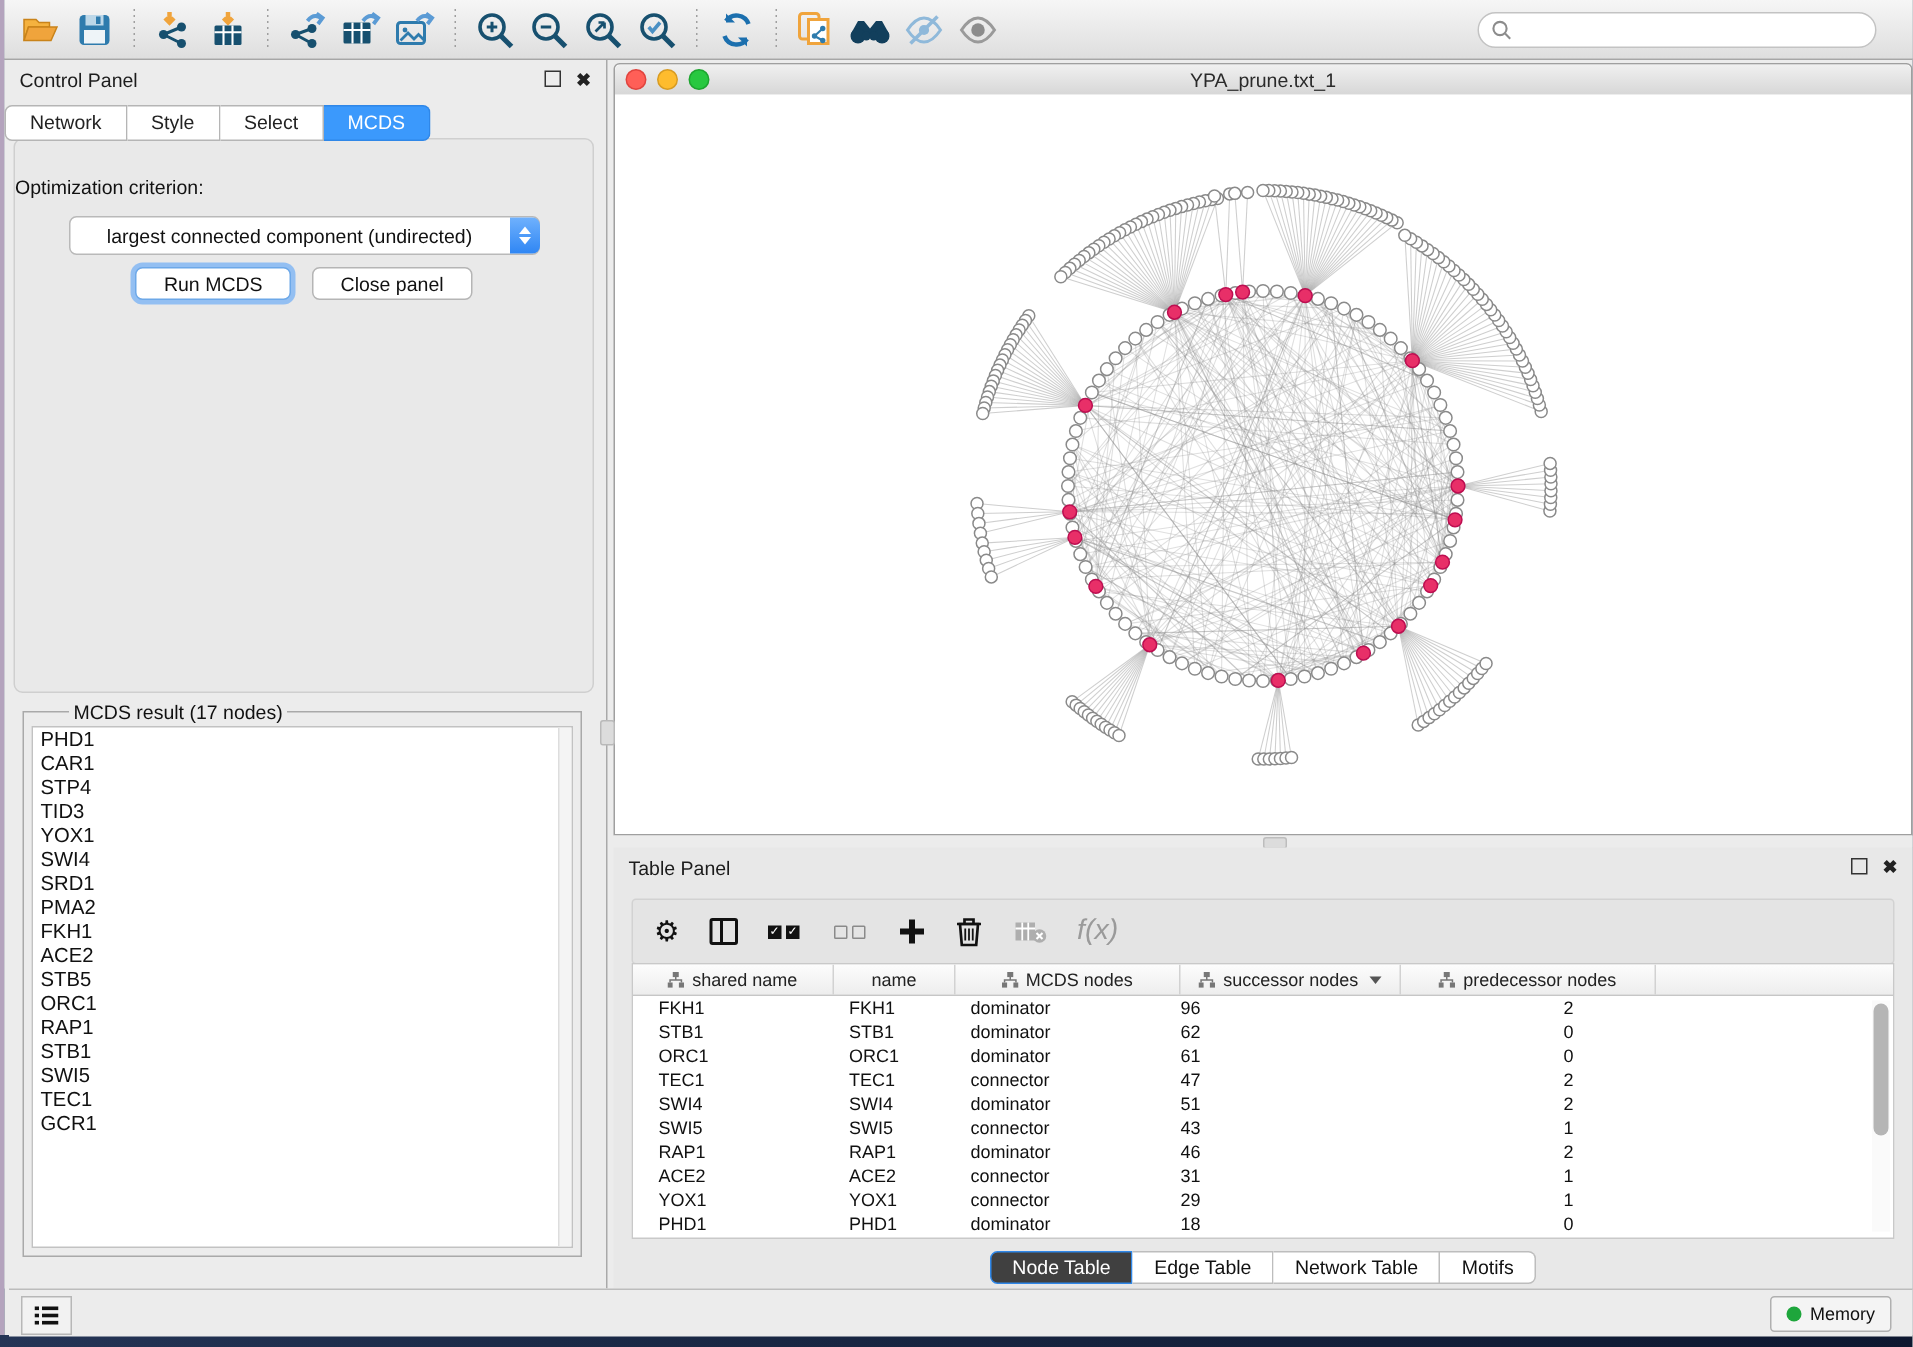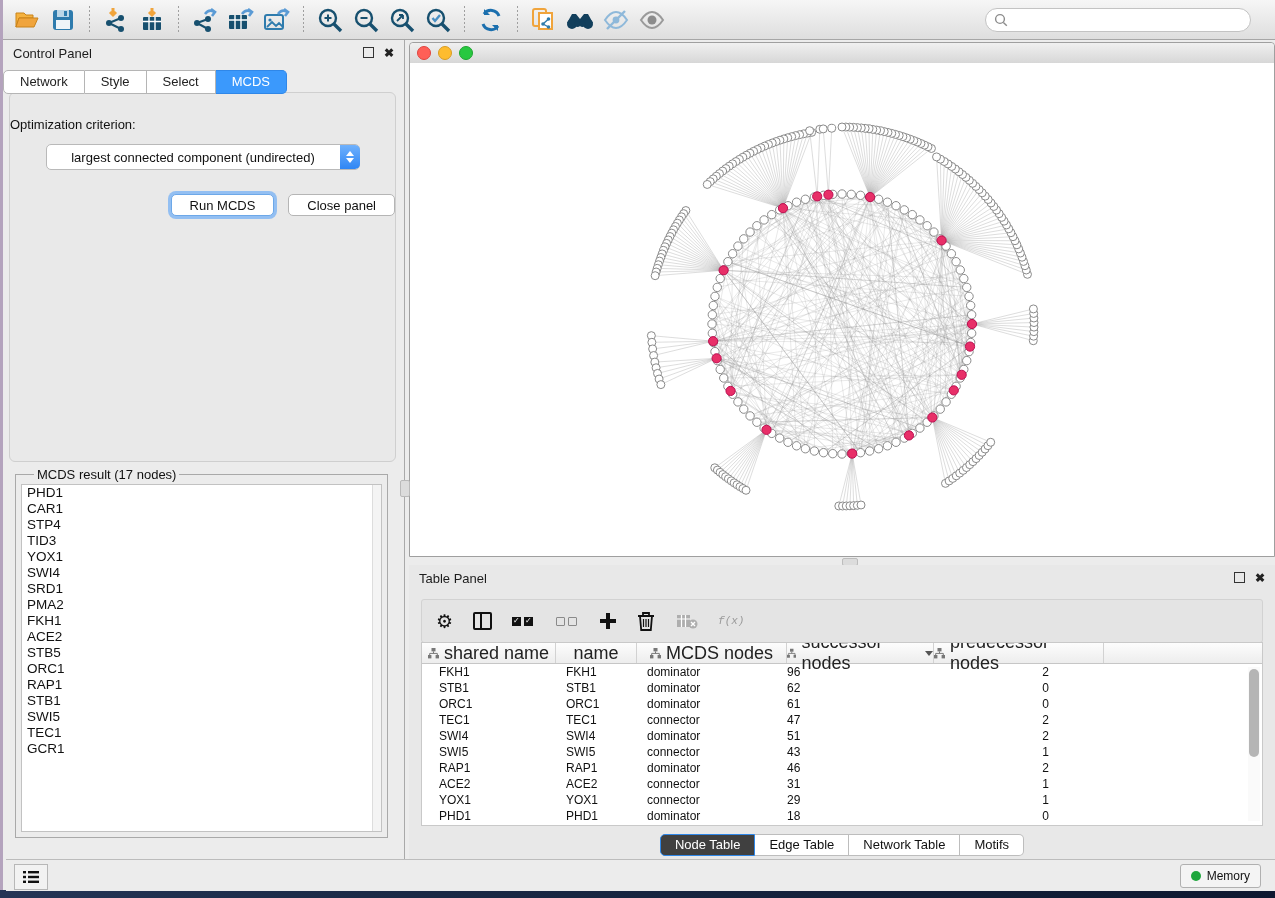--- a/index.html
+++ b/index.html
@@ -36,26 +36,26 @@
   #mcds-pane{position:absolute;left:6px;right:8px;top:52px;height:368px;background:#e9e9e9;
     border:1px solid #cfcfcf;border-radius:6px}
   #opt-label{margin-top:24px;font-size:13px;color:#111}
   #criterion{margin:12px auto 0;width:312px;height:24px;background:#fff;border:1px solid #b9b9b9;border-radius:5px;
     display:flex;align-items:center;font-size:13px;color:#111;position:relative}
   #criterion .val{flex:1;text-align:center}
   #criterion .stepper{width:20px;height:24px;margin-right:-1px;background:linear-gradient(#6fb1fd,#2f86f4);
     border-radius:0 5px 5px 0;display:flex;flex-direction:column;align-items:center;justify-content:center;color:#fff}
   .tri-up{width:0;height:0;border-left:4px solid transparent;border-right:4px solid transparent;border-bottom:5px solid #fff;margin:1px 0}
   .tri-dn{width:0;height:0;border-left:4px solid transparent;border-right:4px solid transparent;border-top:5px solid #fff;margin:1px 0}
-  #btn-row{display:flex;justify-content:flex-end;gap:14px;margin-top:24px}
+  #btn-row{display:flex;justify-content:center;gap:14px;margin-top:8px}
   .mac-btn{height:22px;padding:0 18px;background:#fff;border:1px solid #b5b5b5;border-radius:5px;font-size:13px;color:#111;
     font-family:"Liberation Sans",sans-serif}
   .mac-btn.focus{box-shadow:0 0 0 3px rgba(77,156,250,.55);border-color:#6da8e8}
   #mcds-result{position:absolute;left:10px;right:14px;top:427px;bottom:21px;border:1px solid #a9a9a9;background:transparent}
-  #mcds-result legend{font-size:13px;color:#111;padding:0 3px;margin-left:6px}
+  #mcds-result legend{font-size:13px;color:#111;padding:0 3px;margin-left:18px}
   #mcds-list{position:absolute;left:5px;right:5px;top:2px;bottom:5px;background:#fff;border:1px solid #c2c2c2;overflow:hidden}
   .list-item{font-size:13.5px;color:#111;line-height:16px;padding-left:5px}
   #mcds-scroll{position:absolute;top:0;bottom:0;right:0;width:8px;background:#f4f4f4;border-left:1px solid #ddd}
   .v-split-handle{position:absolute;left:397px;top:440px;width:8px;height:15px;background:#dcdcdc;border:1px solid #b9b9b9;border-radius:2px;z-index:3}
 
   
   #right-region{position:absolute;left:406px;top:40px;right:0;bottom:31px}
   #net-window{position:absolute;left:0;top:2px;right:0;height:515px;border:1px solid #9f9f9f;border-radius:4px 4px 0 0;box-sizing:border-box;background:#fff}
   #net-titlebar{height:20px;background:linear-gradient(#f0f0f0,#d7d7d7);border-bottom:1px solid #adadad;border-radius:4px 4px 0 0;
     display:flex;align-items:center;position:relative}
@@ -77,23 +77,23 @@
   .cols-ico{width:15px;height:14px;border:2px solid #111;border-radius:2px;position:relative}
   .cols-ico:after{content:"";position:absolute;left:5px;top:0;bottom:0;width:2px;background:#111}
   .cb{width:9px;height:9px;display:inline-block;margin-right:3px;box-sizing:border-box}
   .cb.on{background:#111;position:relative}
   .cb.on:after{content:"✓";color:#fff;font-size:8px;position:absolute;left:1px;top:-1px}
   .cb.off{border:1.5px solid #8a8a8a;border-radius:1px}
   .plus-ico{position:relative;width:16px;height:16px}
   .plus-ico:before,.plus-ico:after{content:"";position:absolute;background:#111}
   .plus-ico:before{left:6px;top:0;width:4px;height:16px}
   .plus-ico:after{left:0;top:6px;width:16px;height:4px}
-  .fx{font-family:Liberation Mono, monospace;font-style:italic;font-size:11px;color:#9a9a9a}
+  .fx{font-family:Liberation Sans, sans-serif;font-style:italic;font-size:19px;color:#9a9a9a}
   #tbl{position:absolute;left:12px;right:12px;top:77px;height:182px;background:#fff;border:1px solid #c9c9c9;overflow:hidden}
-  .thead{display:flex;height:20px;border-bottom:1px solid #c6c6c6;background:linear-gradient(#fdfdfd,#ededed);font-size:18px;color:#222}
+  .thead{display:flex;height:20px;border-bottom:1px solid #c6c6c6;background:linear-gradient(#fdfdfd,#ededed);font-size:12px;color:#222}
   .th{display:flex;align-items:center;justify-content:center;gap:5px;border-right:1px solid #d2d2d2;box-sizing:border-box}
   .th:last-child{border-right:none}
   .sort-dn{width:0;height:0;border-left:4px solid transparent;border-right:4px solid transparent;border-top:5px solid #555;margin-left:2px}
   .trow{display:flex;height:16px;font-size:12px;color:#111;align-items:center}
   .td{box-sizing:border-box;white-space:nowrap;overflow:hidden}
   .c0{width:134px;padding-left:17px}
   .c1{width:81px;padding-left:10px}
   .c2{width:150px;padding-left:10px}
   .c3{width:147px;padding-right:10px}
   .c4{width:170px;text-align:right;padding-right:55px}
@@ -320,20 +320,21 @@
     <div class="v-split-handle"></div>
   </div>
 
   <div id="right-region">
 
     <div id="net-window">
       <div id="net-titlebar">
         <span class="tl red"></span>
         <span class="tl yel"></span>
         <span class="tl grn"></span>
+        <span id="net-title">YPA_prune.txt_1</span>
       </div>
       <div id="net-canvas">
         <svg id="net-svg" width="867" height="495" viewBox="0 0 867 495">
             <g>
               <line x1="372.9812350338589" y1="145.16915185551215" x2="562" y2="261" class="chord"></line>
               <line x1="372.9812350338589" y1="145.16915185551215" x2="395.37476761061413" y2="385.73408656988465" class="chord"></line>
               <line x1="372.9812350338589" y1="145.16915185551215" x2="486.0039516902452" y2="379.2521593960874" class="chord"></line>
               <line x1="372.9812350338589" y1="145.16915185551215" x2="556.7340865698847" y2="297.62523238938587" class="chord"></line>
               <line x1="372.9812350338589" y1="145.16915185551215" x2="546.0982686437433" y2="323.3023682736073" class="chord"></line>
               <line x1="372.9812350338589" y1="145.16915185551215" x2="502.28330626922775" y2="370.36295926805354" class="chord"></line>

